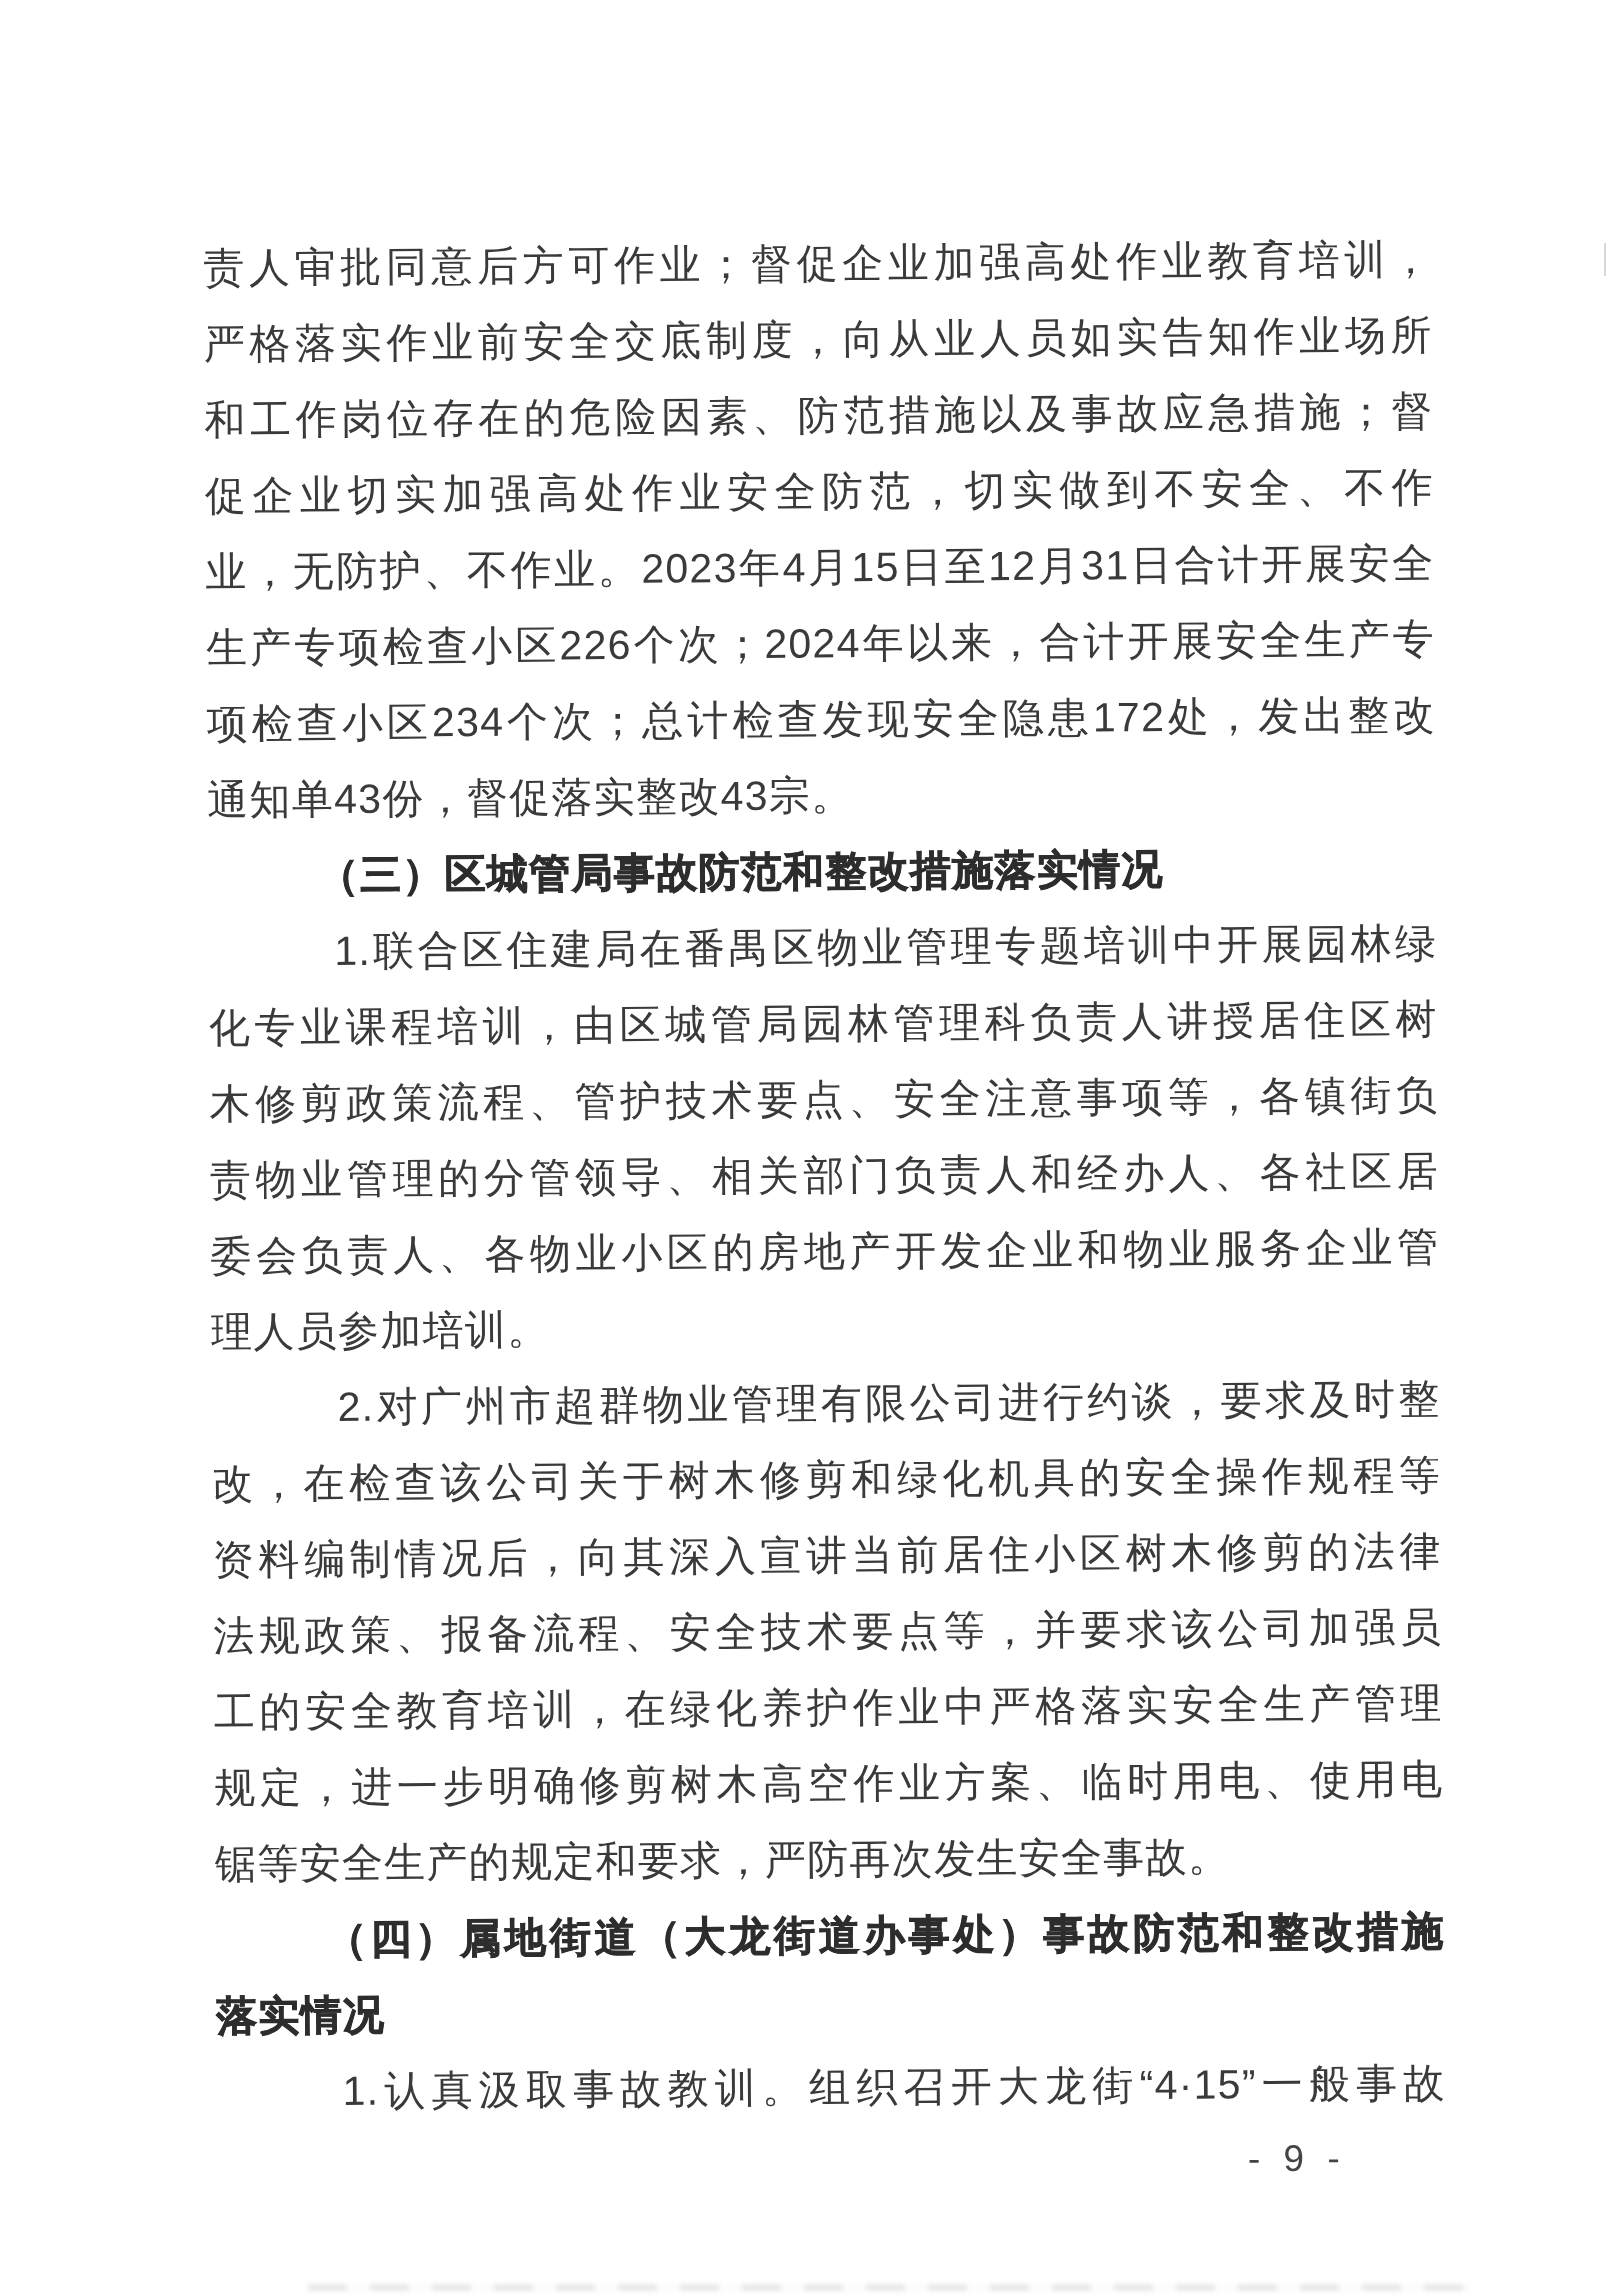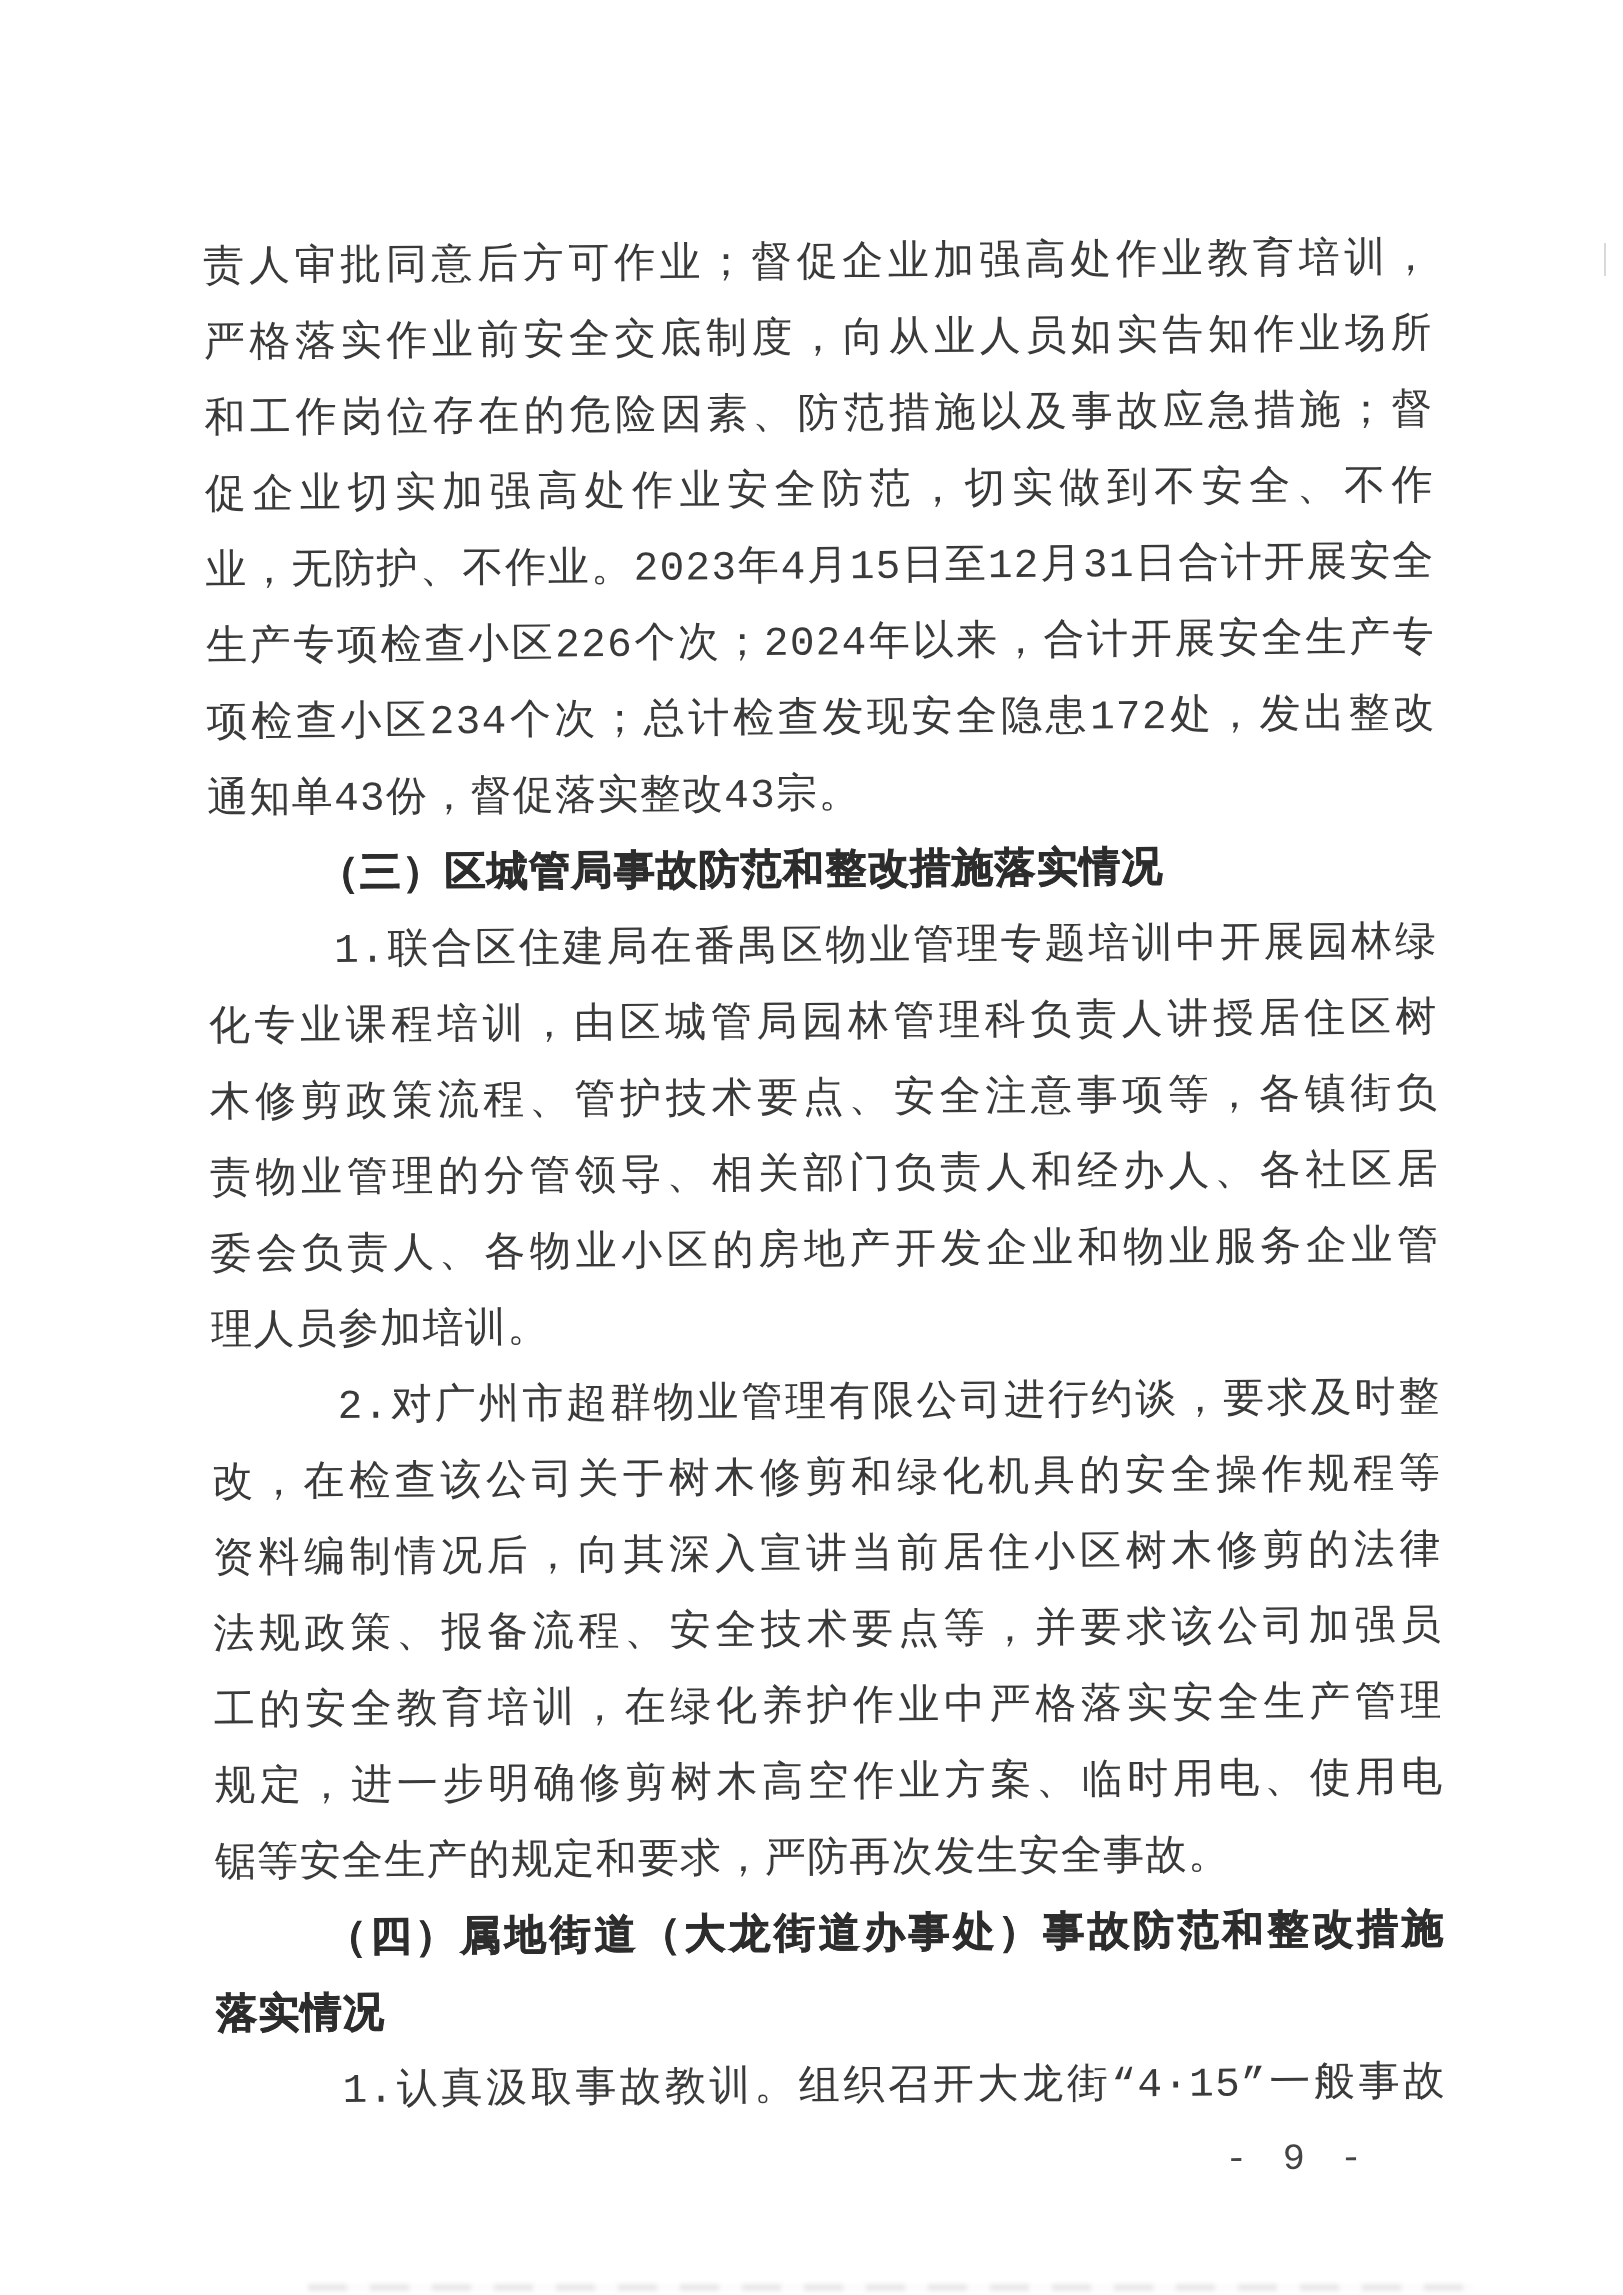--- a/index.html
+++ b/index.html
@@ -6,21 +6,21 @@
     margin: 0;
     padding: 0;
     background: #9a9a9a;
   }
   .page {
     position: relative;
     width: 1623px;
     height: 2295px;
     background: #ffffff;
     overflow: hidden;
-    font-family: Liberation Mono, monospace;
+    font-family: Liberation Sans, sans-serif;
   }
   
   .text-block {
     position: absolute;
     left: 203px;
     top: 230px;
     width: 1229px;
     transform: rotate(-0.42deg);
     transform-origin: 0 0;
   }

